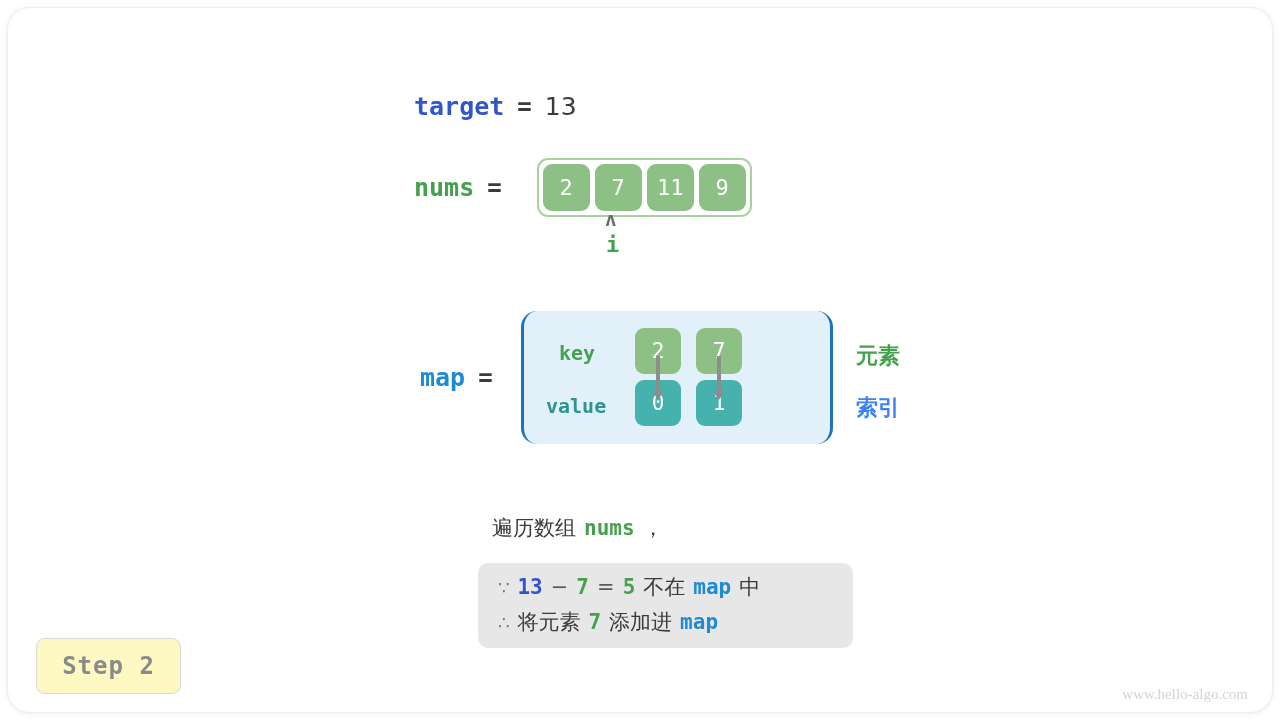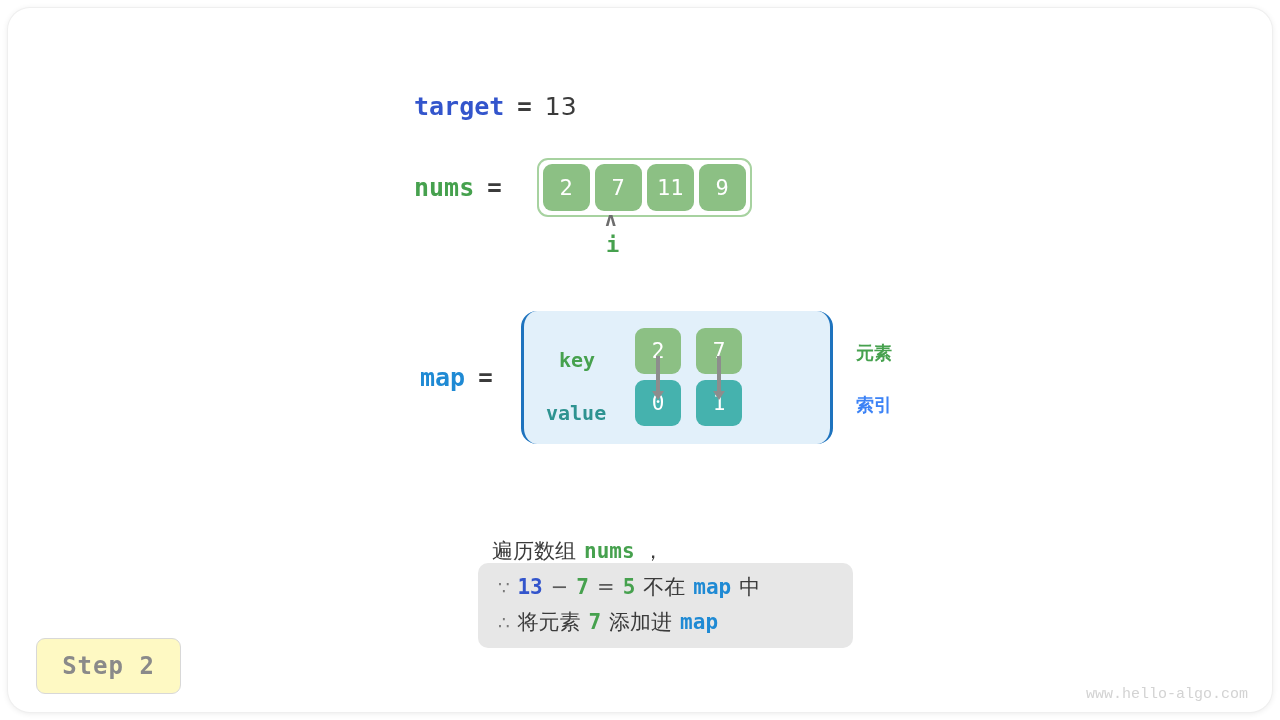--- a/index.html
+++ b/index.html
@@ -141,21 +141,20 @@
   .map-rows {
     position: absolute;
     left: 0; top: 0;
     width: 312px; height: 133px;
   }
   .row-label {
     position: absolute;
     font-family: "DejaVu Sans Mono", "Liberation Mono", monospace;
     font-weight: bold;
     font-size: 20px;
-    margin-top: 7px;
   }
   .row-label.key   { left: 35px; top: 30px;  color: #46a14e; }
   .row-label.value { left: 22px; top: 83px;  color: #2e9391; text-align: right; }
 
   .kv-col { position: absolute; top: 17px; }
   .kv-col.c0 { left: 111px; }
   .kv-col.c1 { left: 172px; }
 
   .kv-cell {
     width: 46px;
@@ -187,39 +186,38 @@
     width: 0; height: 0;
     border-left: 6px solid transparent;
     border-right: 6px solid transparent;
     border-top: 9px solid #8d8d8d;
   }
 
   
   .side-note {
     position: absolute;
     left: 856px;
-    font-size: 18px;
+    font-size: 22px;
     font-weight: bold;
     white-space: nowrap;
   }
   .side-note.elem  { top: 341px; color: #46a14e; }
   .side-note.index { top: 393px; color: #3b82f6; }
 
   
   .desc-line {
     position: absolute;
     left: 492px;
     top: 514px;
     display: flex;
     align-items: baseline;
     gap: 8px;
     font-size: 21px;
     color: #3b3b3b;
     white-space: nowrap;
-    margin-top: 23px;
   }
   .desc-line .mono { font-size: 21px; }
 
   .reason-box {
     position: absolute;
     left: 478px;
     top: 563px;
     width: 375px;
     padding: 14px 20px 15px 20px;
     background: #e7e7e7;
@@ -257,21 +255,21 @@
     font-size: 24px;
     color: #8a8a8a;
     letter-spacing: 1px;
   }
 
   
   .watermark {
     position: absolute;
     right: 32px;
     bottom: 17px;
-    font-family: Liberation Mono, monospace;
+    font-family: Liberation Serif, serif;
     font-size: 15px;
     color: #d3d3d3;
   }
 </style>
 </head>
 <body>
 
 <div id="canvas">
   <div class="page-frame"></div>
 

